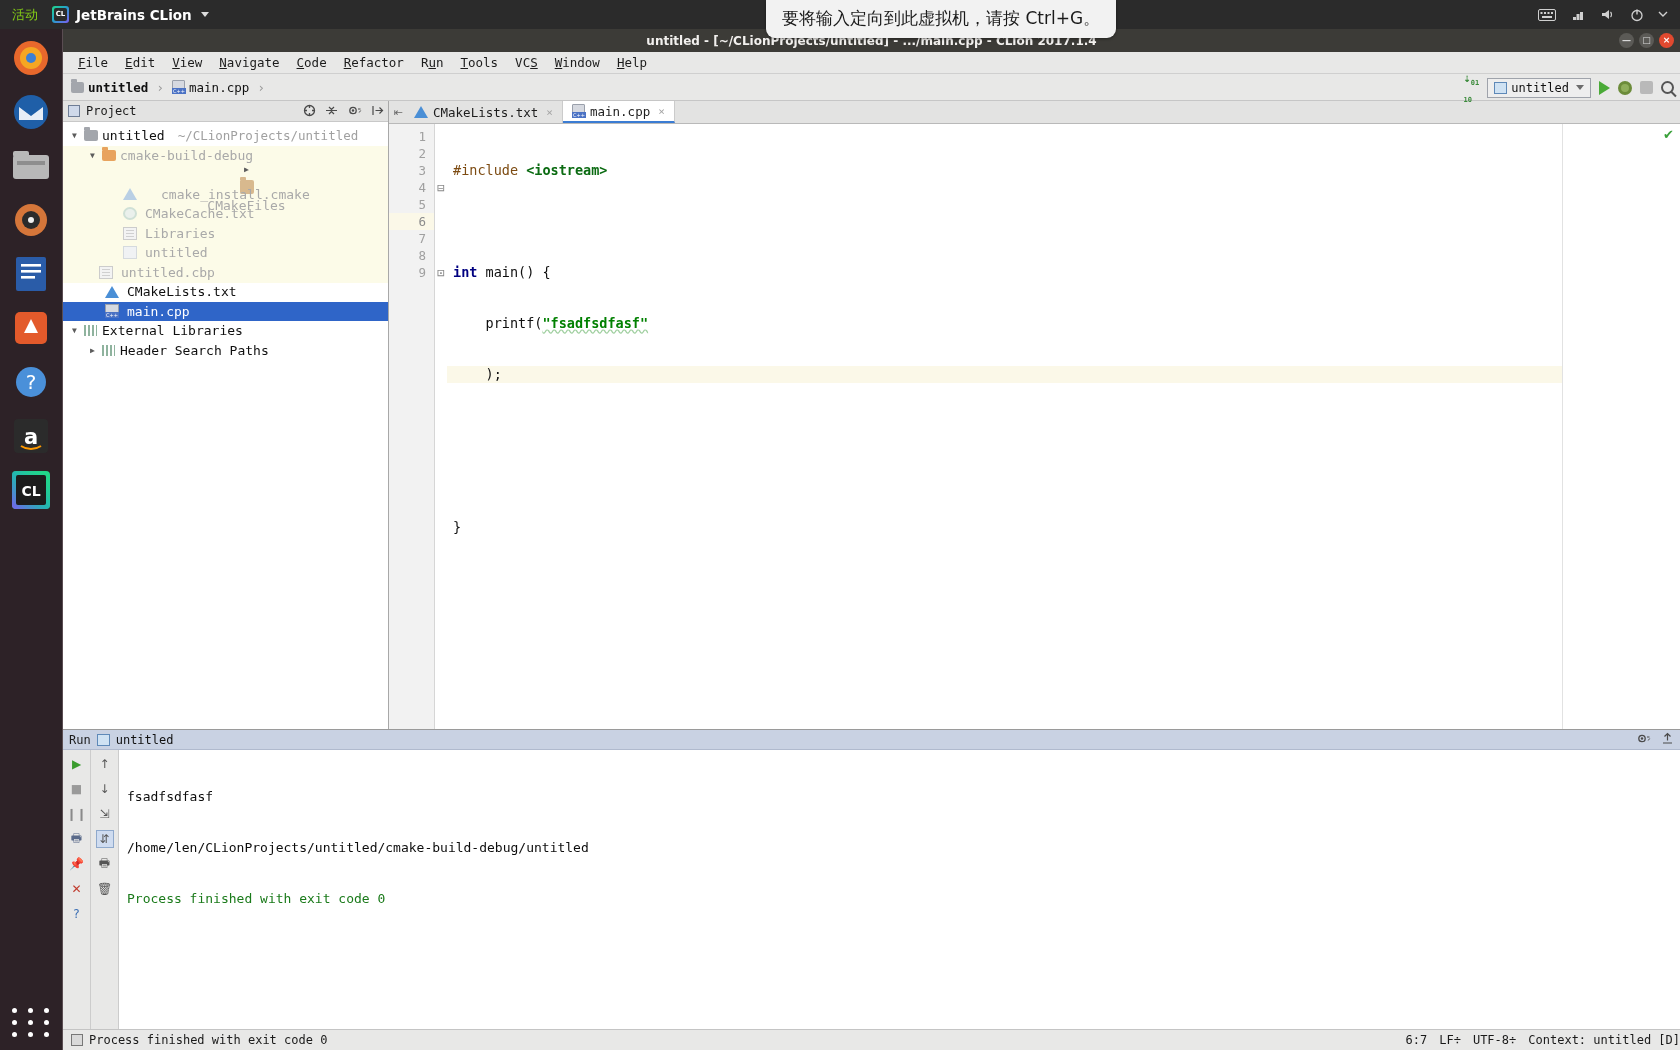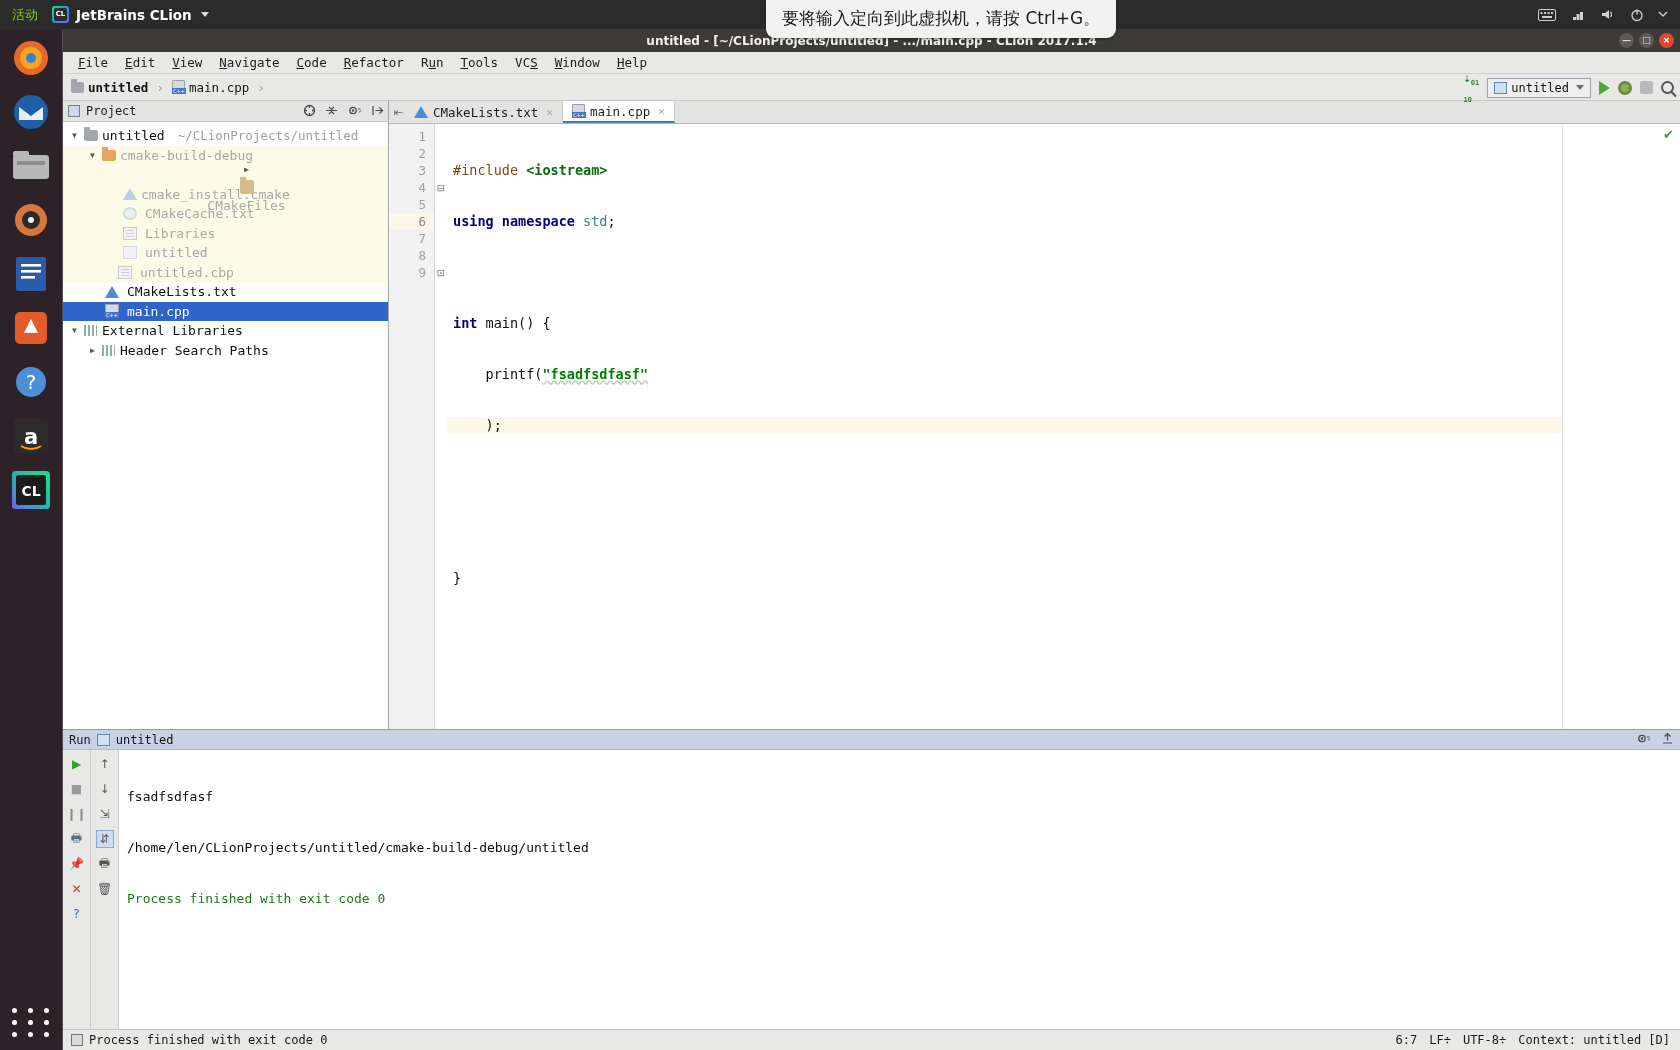--- a/index.html
+++ b/index.html
@@ -292,21 +292,21 @@
   }
   .console .ok { color: #1a7a1a; }
 
   
   .statusbar {
     height: 21px; background: #e8e8e7; display: flex; align-items: center;
     padding: 0 8px; border-top: 1px solid #c4c4c4; position: relative;
     font-family:"DejaVu Sans Mono",monospace; font-size: 12px; color: #1a1a1a;
   }
   .status-left { display: flex; align-items: center; gap: 6px; }
-  .status-right { position: absolute; right: 10px; display: flex; align-items: flex-end; gap: 12px; }
+  .status-right { position: absolute; right: 0; display: flex; align-items: flex-end; gap: 12px; }
   .sq-ic { width: 12px; height: 12px; border: 1px solid #777; background: #d9d9d9; }
 </style>
 </head>
 <body>
 
 <div class="screen">
 
   <div class="gnome-bar">
     <div class="gnome-activities">活动</div>
     <div class="gnome-app">
@@ -534,39 +534,39 @@
           </div>
 
           <div class="tnode excluded" style="padding-left:42px;position:relative;flex-direction:column;">
             <span class="arrow right"></span>
             <span class="ic folder pale"></span>
             <span>CMakeFiles</span>
           </div>
 
           <div class="tnode excluded" style="padding-left:60px;position:relative;">
             <span class="ic cmake dim"></span>
-            <span style="margin-left:0">cmake_install.cmake</span>
+            <span style="margin-left:20px">cmake_install.cmake</span>
           </div>
 
           <div class="tnode excluded" style="padding-left:60px;position:relative;">
             <span class="ic gear dim"></span>
             <span style="margin-left:4px">CMakeCache.txt</span>
           </div>
 
           <div class="tnode excluded" style="padding-left:60px;position:relative;">
             <span class="ic txt dim"></span>
             <span style="margin-left:4px">Libraries</span>
           </div>
 
           <div class="tnode excluded" style="padding-left:60px;position:relative;">
             <span class="ic bin dim"></span>
             <span style="margin-left:4px">untitled</span>
           </div>
 
-          <div class="tnode excluded" style="padding-left:55px;position:relative;">
+          <div class="tnode excluded" style="padding-left:36px;position:relative;">
             <span class="ic txt dim"></span>
             <span style="margin-left:4px">untitled.cbp</span>
           </div>
 
           <div class="tnode" style="padding-left:42px;position:relative;">
             <span class="ic cmake"></span>
             <span style="margin-left:4px">CMakeLists.txt</span>
           </div>
 
           <div class="tnode selected" style="padding-left:42px;position:relative;">
@@ -621,21 +621,20 @@
               <div>&nbsp;</div>
             <div>⊟</div>
             <div>&nbsp;</div>
               <div>&nbsp;</div>
               <div>&nbsp;</div>
               <div>&nbsp;</div>
             <div>⊡</div>
           </div>
           <div class="code">
             <div class="ln"><span class="pp">#include</span> <span class="inc">&lt;iostream&gt;</span></div>
-            <div class="ln"><span class="kw">using namespace</span> <span class="ns">std</span>;</div>
             <div class="ln">&nbsp;</div>
             <div class="ln"><span class="kw">int</span> main() {</div>
             <div class="ln">    printf(<span class="str">"fsadfsdfasf"</span></div>
             <div class="ln cur">    );</div>
             <div class="ln">&nbsp;</div>
             <div class="ln">&nbsp;</div>
             <div class="ln">}</div>
           </div>
           <div class="editor-right-strip">
             <span class="ok-check">✔</span>

